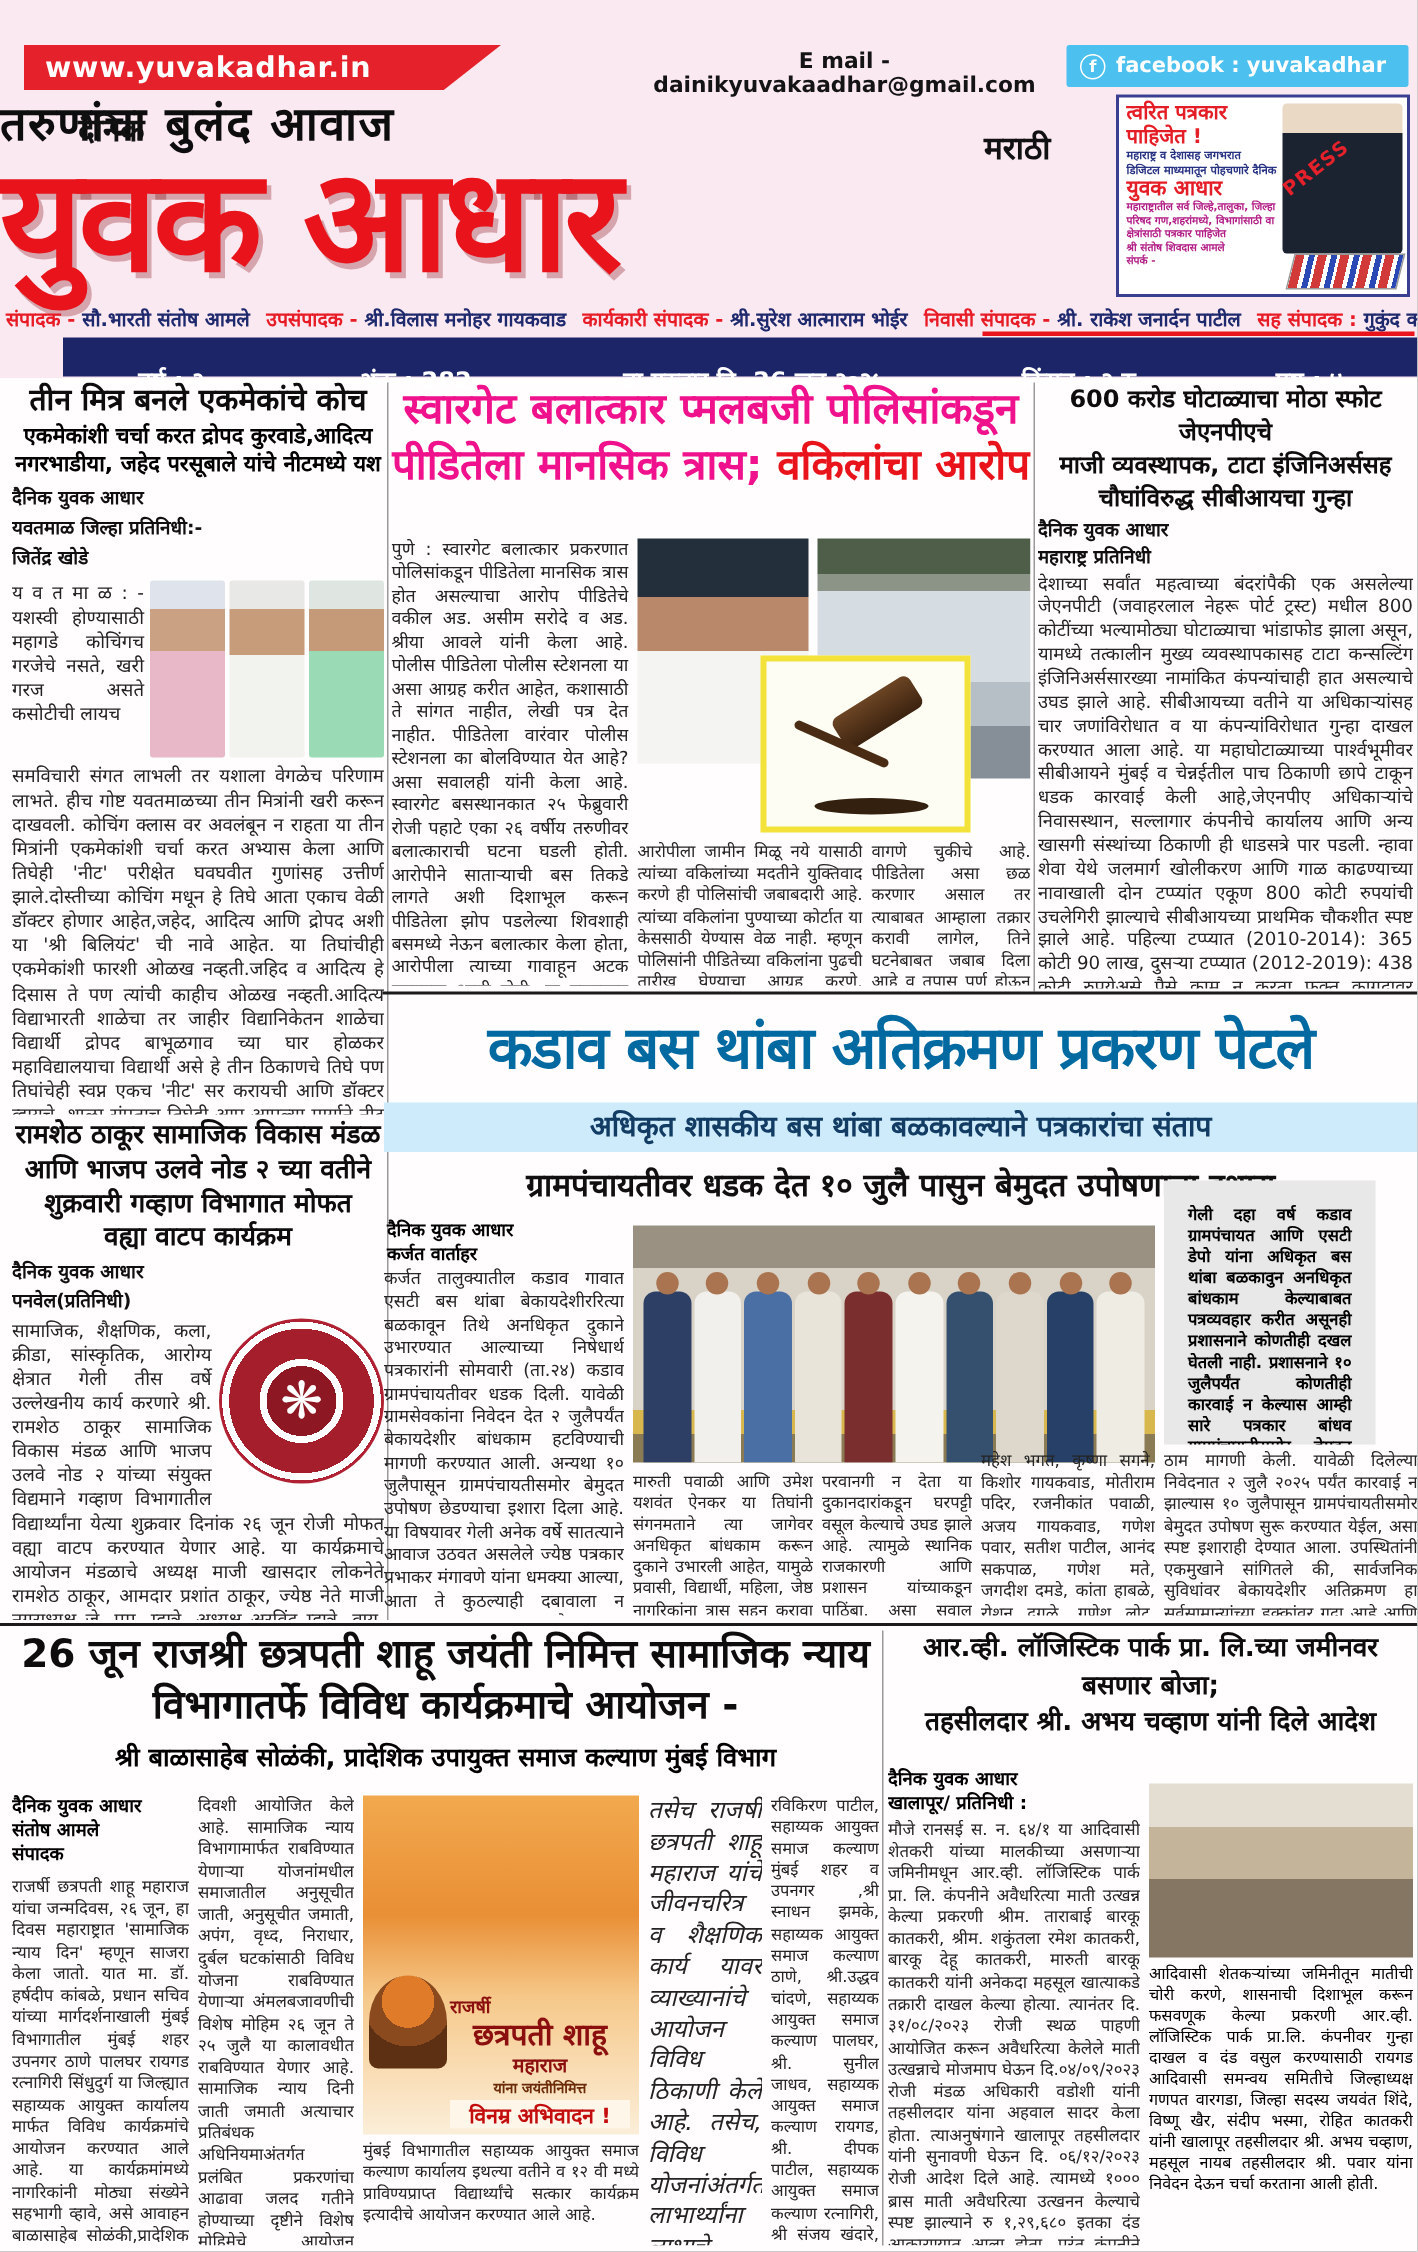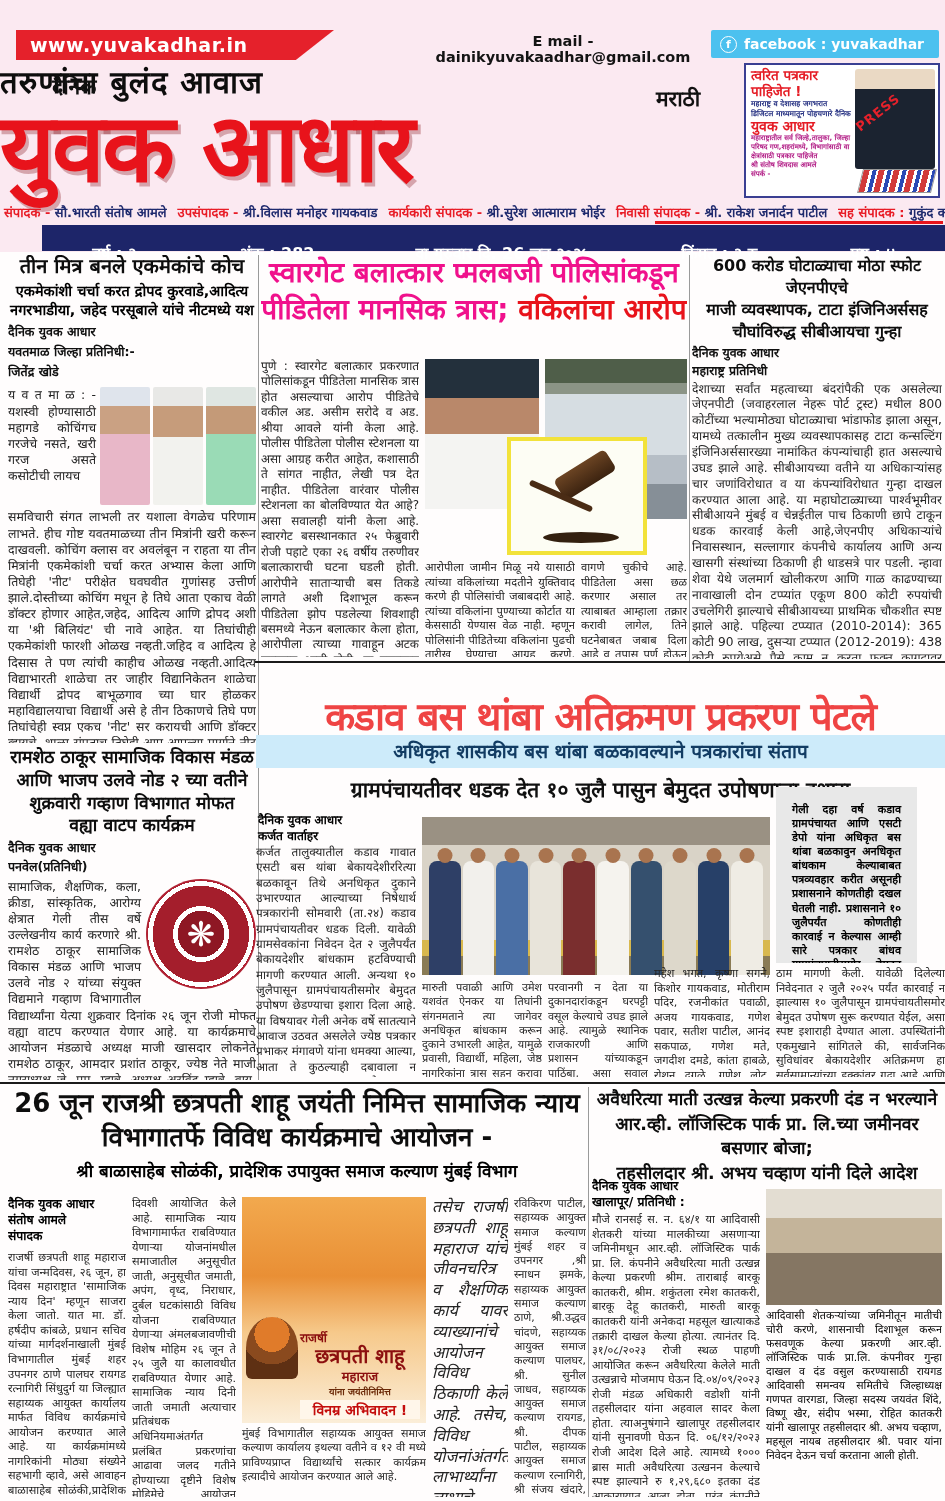--- a/index.html
+++ b/index.html
@@ -98,21 +98,21 @@
   .a3c3 { left:320px; top:306px; width:106px; height:96px; font-size:11.2px; overflow:hidden; }
 
   
   .a4 { left:692px; top:255px; width:250px; height:404px; overflow:hidden; }
   .a4 .h { font-size:16px; line-height:1.38; }
   .a4 .by { font-size:12.4px; margin-top:2px; }
   .a4 .bt { font-size:12.2px; margin-top:2px; }
 
   
   .a5 { left:256px; top:665px; width:689px; height:415px; overflow:hidden; }
-  .a5 .h { font-size:39px; color:#ef4444; margin-top:23px; letter-spacing:-1px; }
+  .a5 .h { font-size:39px; color:#0369a1; margin-top:5px; letter-spacing:-1px; }
   .a5band { position:absolute; left:0; top:70px; width:689px; height:33px; background:#cdebfa; text-align:center;
     line-height:33px; font-size:19px; font-weight:700; color:#123c63; }
   .a5sub2 { position:absolute; left:0; top:110px; width:689px; text-align:center; font-size:21px; font-weight:900; color:#101010; }
   .a5by { position:absolute; left:2px; top:148px; font-size:12px; font-weight:800; line-height:1.3; }
   .a5c1 { position:absolute; left:0; top:180px; width:160px; height:232px; font-size:11.8px; overflow:hidden; }
   .ph-group { position:absolute; left:166px; top:152px; width:348px; height:158px;
     background:linear-gradient(180deg,#9a9183 0 18%,#d9d3c7 18% 78%,#d8b84e 78% 88%,#8a7b55 88% 100%);
     display:flex; align-items:flex-end; padding:0 6px; overflow:hidden; }
   .person { flex:1; margin:0 1px; height:72%; border-radius:8px 8px 0 0; position:relative; }
   .person::before { content:''; position:absolute; top:-13px; left:50%; transform:translateX(-50%);
@@ -317,21 +317,20 @@
         <div class="sh-l4">यांना जयंतीनिमित्त</div>
         <div class="sh-l5">विनम्र अभिवादन !</div>
       </div>
     </div>
     <div class="a6mid bt">मुंबई विभागातील सहाय्यक आयुक्त समाज कल्याण कार्यालय इथल्या वतीने व १२ वी मध्ये प्राविण्यप्राप्त विद्यार्थ्यांचे सत्कार कार्यक्रम इत्यादीचे आयोजन करण्यात आले आहे.</div>
     <div class="a6c3 bt">तसेच राजर्षी छत्रपती शाहू महाराज यांचे जीवनचरित्र व शैक्षणिक कार्य यावर व्याख्यानांचे आयोजन विविध ठिकाणी केले आहे. तसेच, विविध योजनांअंतर्गत लाभार्थ्यांना लाभाचे वितरण करण्यात येईल.</div>
     <div class="a6c4 bt">रविकिरण पाटील, सहाय्यक आयुक्त समाज कल्याण मुंबई शहर व उपनगर ,श्री स्नाधन झमके, सहाय्यक आयुक्त समाज कल्याण ठाणे, श्री.उद्धव चांदणे, सहाय्यक आयुक्त समाज कल्याण पालघर, श्री. सुनील जाधव, सहाय्यक आयुक्त समाज कल्याण रायगड, श्री. दीपक पाटील, सहाय्यक आयुक्त समाज कल्याण रत्नागिरी, श्री संजय खंदारे, समाज कल्याण आयुक्त सिंधुदुर्ग यांच्या मार्गदर्शनाखाली संबंधित जिल्ह्यामध्ये विविध कार्यक्रमांचे आयोजन करण्यात आले आहे, अशी माहिती यावेळी श्री. बाळासाहेब सोळंकी यांनी दिली.</div>
   </div>
 
   <div class="abs a7">
-    <div class="hl h">अवैधरित्या माती उत्खन्न केल्या प्रकरणी दंड न भरल्याने</div>
     <div class="hl h">आर.व्ही. लॉजिस्टिक पार्क प्रा. लि.च्या जमीनवर बसणार बोजा;</div>
     <div class="hl h">तहसीलदार श्री. अभय चव्हाण यांनी दिले आदेश</div>
     <div class="a7by">
       <div>दैनिक युवक आधार</div>
       <div>खालापूर/ प्रतिनिधी :</div>
     </div>
     <div class="a7c1 bt">मौजे रानसई स. न. ६४/१ या आदिवासी शेतकरी यांच्या मालकीच्या असणाऱ्या जमिनीमधून आर.व्ही. लॉजिस्टिक पार्क प्रा. लि. कंपनीने अवैधरित्या माती उत्खन्न केल्या प्रकरणी श्रीम. ताराबाई बारकू कातकरी, श्रीम. शकुंतला रमेश कातकरी, बारकू देहू कातकरी, मारुती बारकू कातकरी यांनी अनेकदा महसूल खात्याकडे तक्रारी दाखल केल्या होत्या. त्यानंतर दि. ३१/०८/२०२३ रोजी स्थळ पाहणी आयोजित करून अवैधरित्या केलेले माती उत्खन्नाचे मोजमाप घेऊन दि.०४/०९/२०२३ रोजी मंडळ अधिकारी वडोशी यांनी तहसीलदार यांना अहवाल सादर केला होता. त्याअनुषंगाने खालापूर तहसीलदार यांनी सुनावणी घेऊन दि. ०६/१२/२०२३ रोजी आदेश दिले आहे. त्यामध्ये १००० ब्रास माती अवैधरित्या उत्खनन केल्याचे स्पष्ट झाल्याने रु १,२९,६८० इतका दंड आकारण्यात आला होता. परंतु कंपनीने अद्याप दंड न भरल्याने आर.व्ही. लॉजिस्टिक पार्क प्रा. लि. कंपनीच्या जमीन मिळकतीवर बोजा चढविण्यात येणार असल्याचे खालापूर तहसीलदार श्री. अभय चव्हाण यांनी दि. २०/०६/२०२५ रोजी झालेल्या सुनावणी वेळी सांगितले. श्री. अभय चव्हाण यांनी या आदिवासी शेतकरी यांना न्याय देण्याचे काम केले असून त्यांच्या कार्याचे आदिवासी समाजातून कौतुक होत आहे.</div>
     <div class="ph-office"></div>
     <div class="a7cap">आदिवासी शेतकऱ्यांच्या जमिनीतून मातीची चोरी करणे, शासनाची दिशाभूल करून फसवणूक केल्या प्रकरणी आर.व्ही. लॉजिस्टिक पार्क प्रा.लि. कंपनीवर गुन्हा दाखल व दंड वसुल करण्यासाठी रायगड आदिवासी समन्वय समितीचे जिल्हाध्यक्ष गणपत वारगडा, जिल्हा सदस्य जयवंत शिंदे, विष्णू खैर, संदीप भस्मा, रोहित कातकरी यांनी खालापूर तहसीलदार श्री. अभय चव्हाण, महसूल नायब तहसीलदार श्री. पवार यांना निवेदन देऊन चर्चा करताना आली होती.</div>
   </div>

